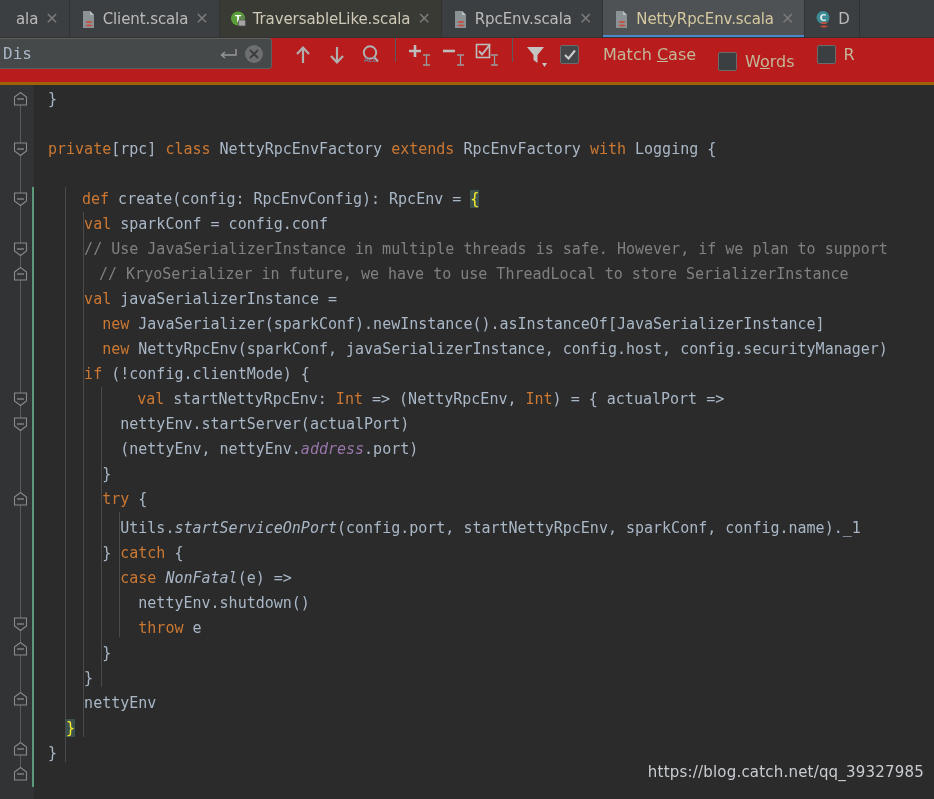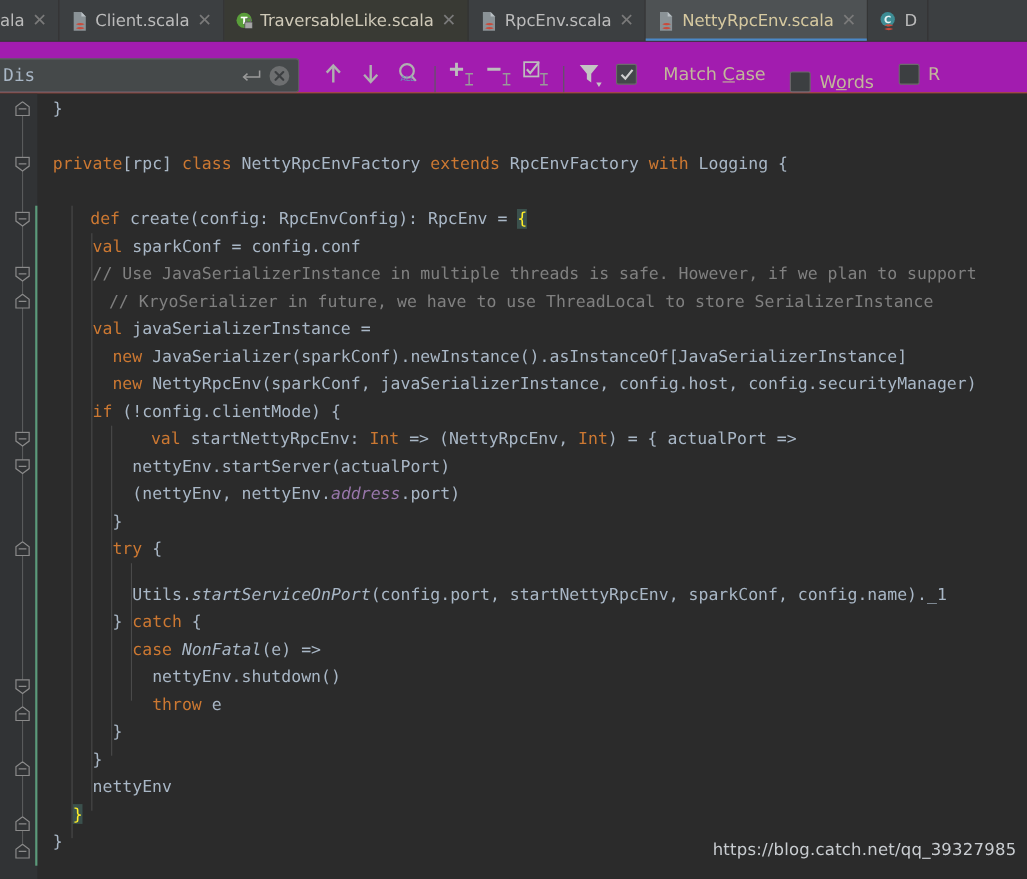--- a/index.html
+++ b/index.html
@@ -20,21 +20,21 @@
   }
   .tab {
     display: flex; align-items: center; gap: 6px;
     padding: 0 9px 0 10px;
     height: 38px;
     border-right: 1px solid #323232;
     position: relative;
     flex: 0 0 auto;
     white-space: nowrap;
   }
-  .tab.partial { padding-left: 0; }
+  .tab.partial { padding-left: 16px; }
   .tab-label {
     font-family: "DejaVu Sans", sans-serif;
     font-size: 15px;
     color: #bbbbbb;
     letter-spacing: -0.1px;
   }
   .tab.lib .tab-label { color: #cfc9b8; }
   .tab.active { background: #4e5254; }
   .tab.active .tab-label { color: #d6c9a0; }
   .tab.active::after {
@@ -44,25 +44,25 @@
   .tab.lib { background: #393a34; }
   .tab-close {
     font-family: "DejaVu Sans", sans-serif;
     font-size: 16px; color: #7a7a7a; line-height: 1;
     padding: 0 1px;
   }
   .tab-icon { width: 17px; height: 19px; flex: 0 0 auto; display:block; }
 
   
   .searchbar {
-    display: flex; align-items: flex-end;
+    display: flex; align-items: flex-start;
     height: 47px;
-    background: #a21caf;
+    background: #b91c1c;
     padding: 0 0 0 0;
-    border-bottom: 1px solid #a16207;
+    border-bottom: 3px solid #a16207;
   }
   .search-field {
     position: relative;
     display: flex; align-items: center;
     width: 278px; height: 31px;
     margin-left: -6px;
     background: #45494a;
     border: 1px solid #5e6060;
     border-radius: 3px;
   }
@@ -387,21 +387,21 @@
       <div class="code-line" style="padding-left: 65px; margin-top: 0px;"><span class="cmt">// KryoSerializer in future, we have to use ThreadLocal to store SerializerInstance</span></div>
       <div class="code-line" style="padding-left: 50.12px; margin-top: 0px;"><span class="kw">val</span><span class="id"> javaSerializerInstance =</span></div>
       <div class="code-line" style="padding-left: 68.18px; margin-top: 0px;"><span class="kw">new</span><span class="id"> JavaSerializer(sparkConf).newInstance().asInstanceOf[JavaSerializerInstance]</span></div>
       <div class="code-line" style="padding-left: 68.18px; margin-top: 0px;"><span class="kw">new</span><span class="id"> NettyRpcEnv(sparkConf, javaSerializerInstance, config.host, config.securityManager)</span></div>
       <div class="code-line" style="padding-left: 50.12px; margin-top: 0px;"><span class="kw">if</span><span class="id"> (!config.clientMode) {</span></div>
       <div class="code-line" style="padding-left: 68.18px; margin-top: 0px; margin-left: 35px;"><span class="kw">val</span><span class="id"> startNettyRpcEnv: </span><span class="kw2">Int</span><span class="id"> =&gt; (NettyRpcEnv, </span><span class="kw2">Int</span><span class="id">) = { actualPort =&gt;</span></div>
       <div class="code-line" style="padding-left: 86.24px; margin-top: 0px;"><span class="id">nettyEnv.startServer(actualPort)</span></div>
       <div class="code-line" style="padding-left: 86.24px; margin-top: 0px;"><span class="id">(nettyEnv, nettyEnv.</span><span class="fld">address</span><span class="id">.port)</span></div>
       <div class="code-line" style="padding-left: 68.18px; margin-top: 0px;"><span class="id">}</span></div>
       <div class="code-line" style="padding-left: 68.18px; margin-top: 0px;"><span class="kw">try</span><span class="id"> {</span></div>
-      <div class="code-line" style="padding-left: 86.24px; margin-top: 16px;"><span class="id">Utils.</span><span class="mth">startServiceOnPort</span><span class="id">(config.port, startNettyRpcEnv, sparkConf, config.name)._1</span></div>
+      <div class="code-line" style="padding-left: 86.24px; margin-top: 4px;"><span class="id">Utils.</span><span class="mth">startServiceOnPort</span><span class="id">(config.port, startNettyRpcEnv, sparkConf, config.name)._1</span></div>
       <div class="code-line" style="padding-left: 68.18px; margin-top: 0px;"><span class="id">} </span><span class="kw">catch</span><span class="id"> {</span></div>
       <div class="code-line" style="padding-left: 86.24px; margin-top: 0px;"><span class="kw">case</span><span class="id"> </span><span class="mth">NonFatal</span><span class="id">(e) =&gt;</span></div>
       <div class="code-line" style="padding-left: 104.3px; margin-top: 0px;"><span class="id">nettyEnv.shutdown()</span></div>
       <div class="code-line" style="padding-left: 104.3px; margin-top: 0px;"><span class="kw">throw</span><span class="id"> e</span></div>
       <div class="code-line" style="padding-left: 68.18px; margin-top: 0px;"><span class="id">}</span></div>
       <div class="code-line" style="padding-left: 50.12px; margin-top: 0px;"><span class="id">}</span></div>
       <div class="code-line" style="padding-left: 50.12px; margin-top: 0px;"><span class="id">nettyEnv</span></div>
       <div class="code-line" style="padding-left: 32.06px; margin-top: 0px;"><span class="brc-hl">}</span></div>
       <div class="code-line" style="padding-left: 14px; margin-top: 0px;"><span class="id">}</span></div>
       <div class="indent-guide" style="left: 31.06px; top: 102px; height: 575px;"></div>

